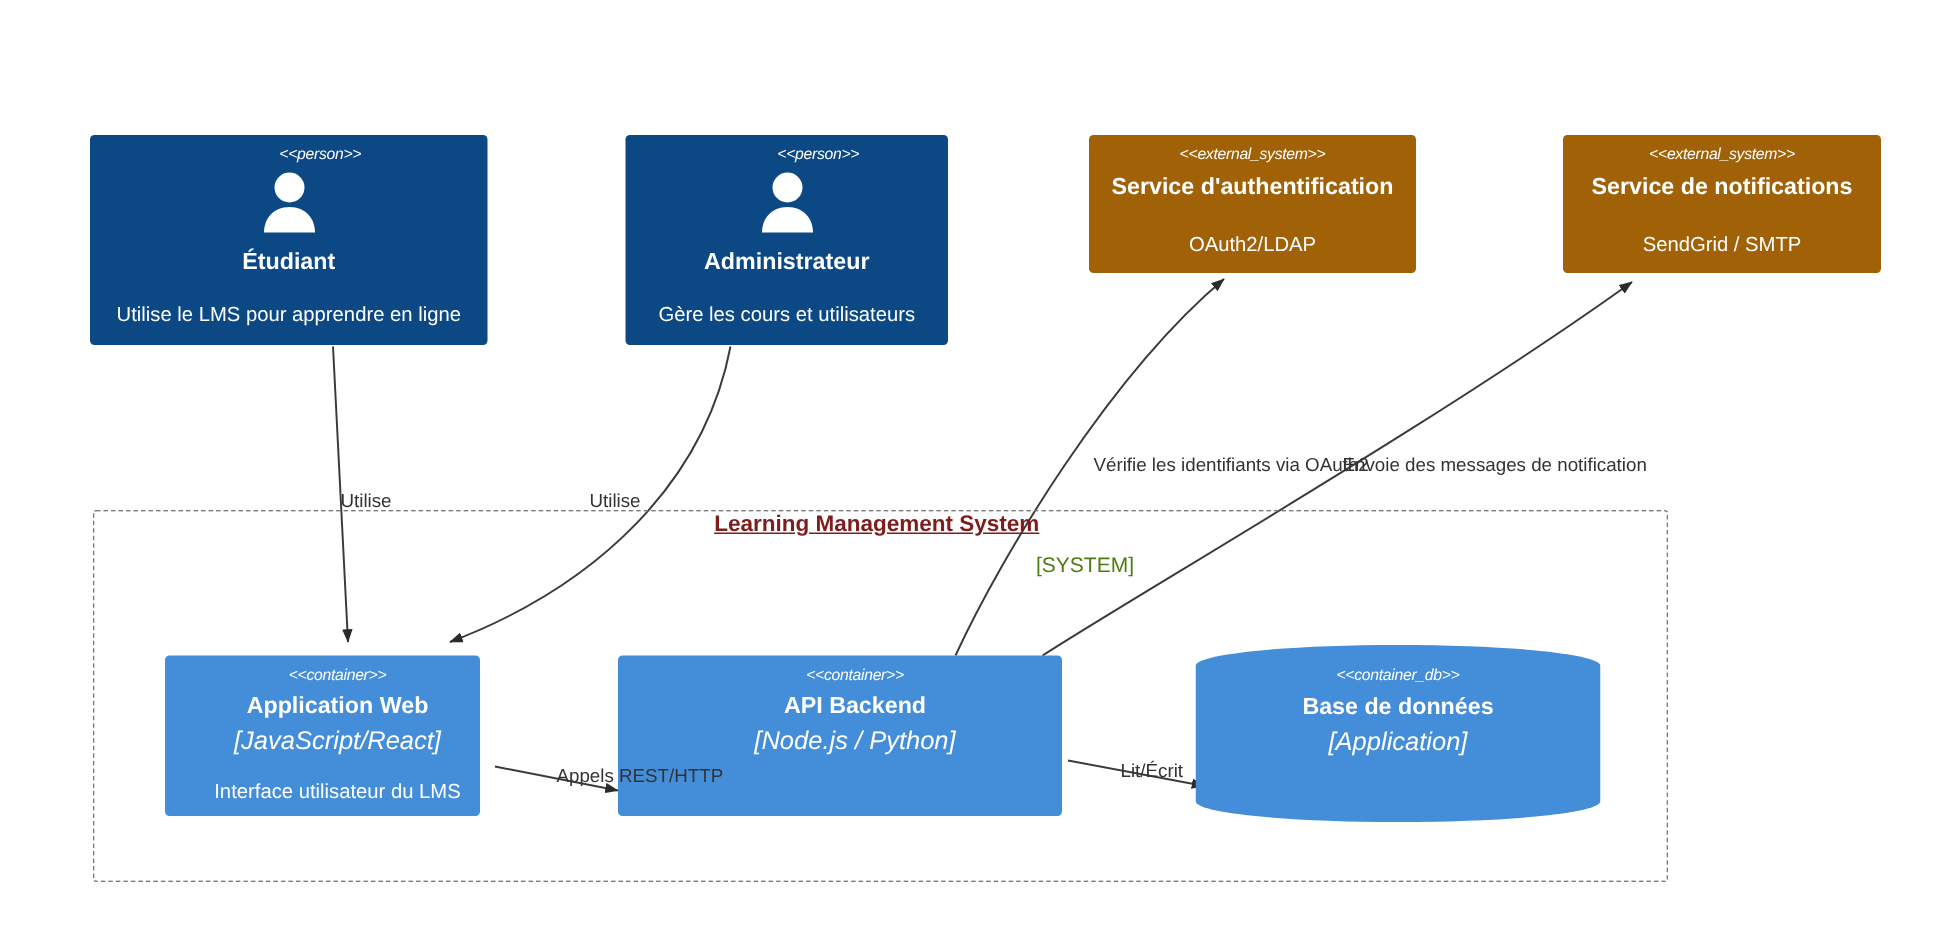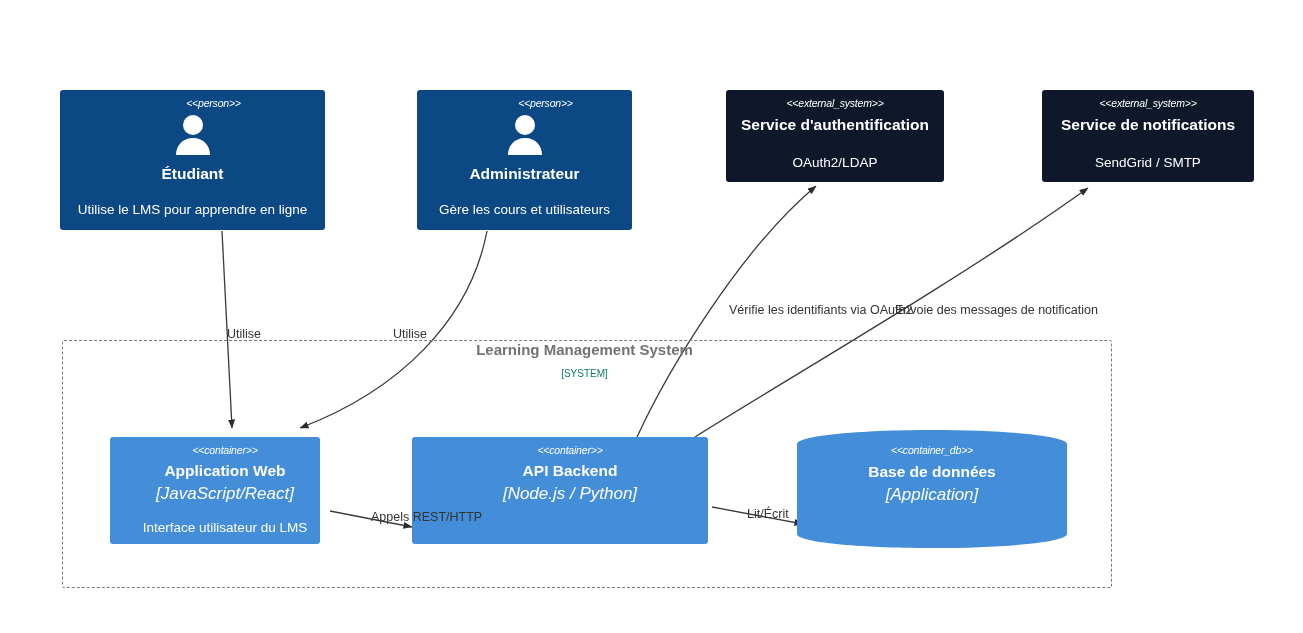--- a/index.html
+++ b/index.html
@@ -75,21 +75,21 @@
   .person .stereotype { margin-top: 8px; margin-left: 42px; }
   .person .person-icon { margin-top: 4px; }
   .person .node-title { margin-top: 4px; }
   .person .node-desc {
     margin-top: auto;
     margin-bottom: 12px;
   }
 
   
   .external {
-    background: #0f172a;
+    background: #a16207;
     justify-content: flex-start;
   }
   .external .stereotype { margin-top: 8px; }
   .external .node-title { margin-top: 7px; }
   .external .node-desc {
     margin-top: auto;
     margin-bottom: 11px;
   }
 
   
@@ -138,28 +138,29 @@
     box-sizing: border-box;
     border: 1.5px dashed #7a7a7a;
     background: transparent;
     border-radius: 2px;
   }
   .boundary-title {
     position: absolute;
     text-align: center;
     font-size: 15px;
     font-weight: bold;
-    color: #737373;
-    white-space: nowrap;
+    color: #7f1d1d;
+    white-space: nowrap;
+    text-decoration: underline;
   }
   .boundary-sub {
     position: absolute;
-    text-align: center;
-    font-size: 10px;
-    color: #0f766e;
+    text-align: right;
+    font-size: 14px;
+    color: #4d7c0f;
     white-space: nowrap;
   }
 
   
   .edge-label {
     position: absolute;
     font-size: 12.5px;
     color: #333333;
     white-space: nowrap;
     background: transparent;

